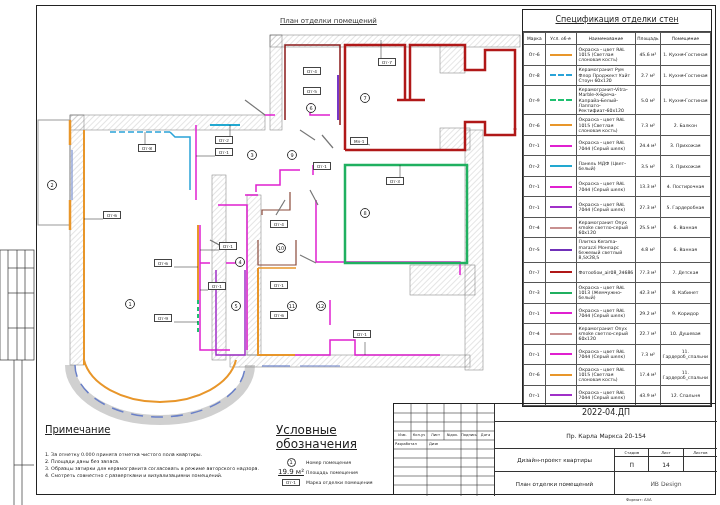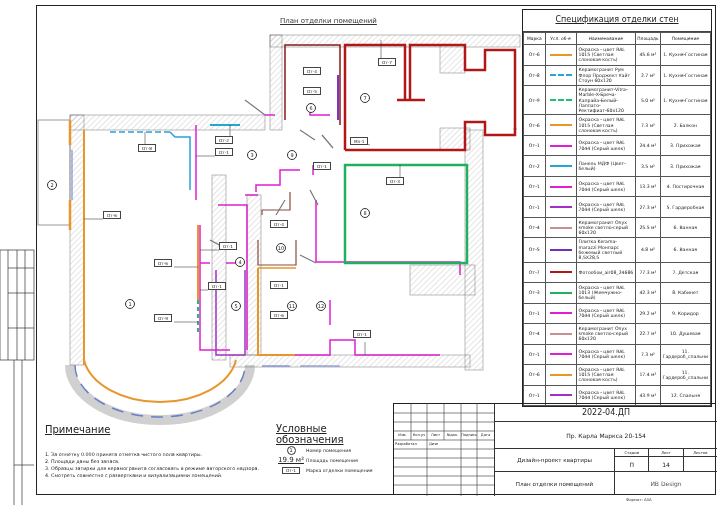--- a/index.html
+++ b/index.html
@@ -13,21 +13,21 @@
   .spec table { border-collapse: collapse; width: 100%; font-size: 4.6px; line-height: 1.15; }
   .spec th { font-weight: normal; border: 0.6px solid #555; height: 12px; font-size: 4.4px; }
   .spec td { border: 0.6px solid #555; padding: 1px 2px; vertical-align: middle; }
   .spec td.c { text-align: center; }
   .spec .swatch { display: block; margin: 0 auto; width: 22px; height: 0; border-top-width: 2px; border-top-style: solid; }
   .spec .swatch.dash { border-top-style: dashed; }
   .notes { position: absolute; left: 45px; top: 424px; width: 230px; }
   .notes-title { font-size: 10px; text-decoration: underline; margin-bottom: 16px; }
   .notes li { list-style: none; font-size: 4.8px; line-height: 7px; }
   .legend { position: absolute; left: 276px; top: 423px; width: 120px; }
-  .legend-title { font-size: 10px; text-decoration: underline; }
+  .legend-title { font-size: 12px; text-decoration: underline; margin-bottom: 6px; }
   .legend-row { display: flex; align-items: center; font-size: 4.6px; height: 10px; }
   .legend-row .sym { width: 30px; display: flex; justify-content: center; }
   .circle { width: 9px; height: 9px; border: 0.8px solid #333; border-radius: 50%; font-size: 5px; display: flex; align-items: center; justify-content: center; }
   .area-sym { font-size: 7px; text-decoration: underline; }
   .mark-sym { border: 0.6px solid #444; font-size: 4.2px; padding: 0 3px; }
   .stamp { position: absolute; left: 393px; top: 403px; width: 323px; height: 92px; border-left: 1.5px solid #222; border-top: 1.5px solid #222; }
   .stamp-grid { position: absolute; left: 0; top: 0; width: 100px; height: 92px; }
   .stamp-main { position: absolute; left: 100px; top: 0; width: 223px; height: 92px; border-left: 1px solid #333; }
   .s-code { height: 18px; border-bottom: 1px solid #333; font-size: 8px; text-align: center; line-height: 18px; }
   .s-addr { height: 27px; border-bottom: 1px solid #333; font-size: 6px; text-align: center; line-height: 27px; }

